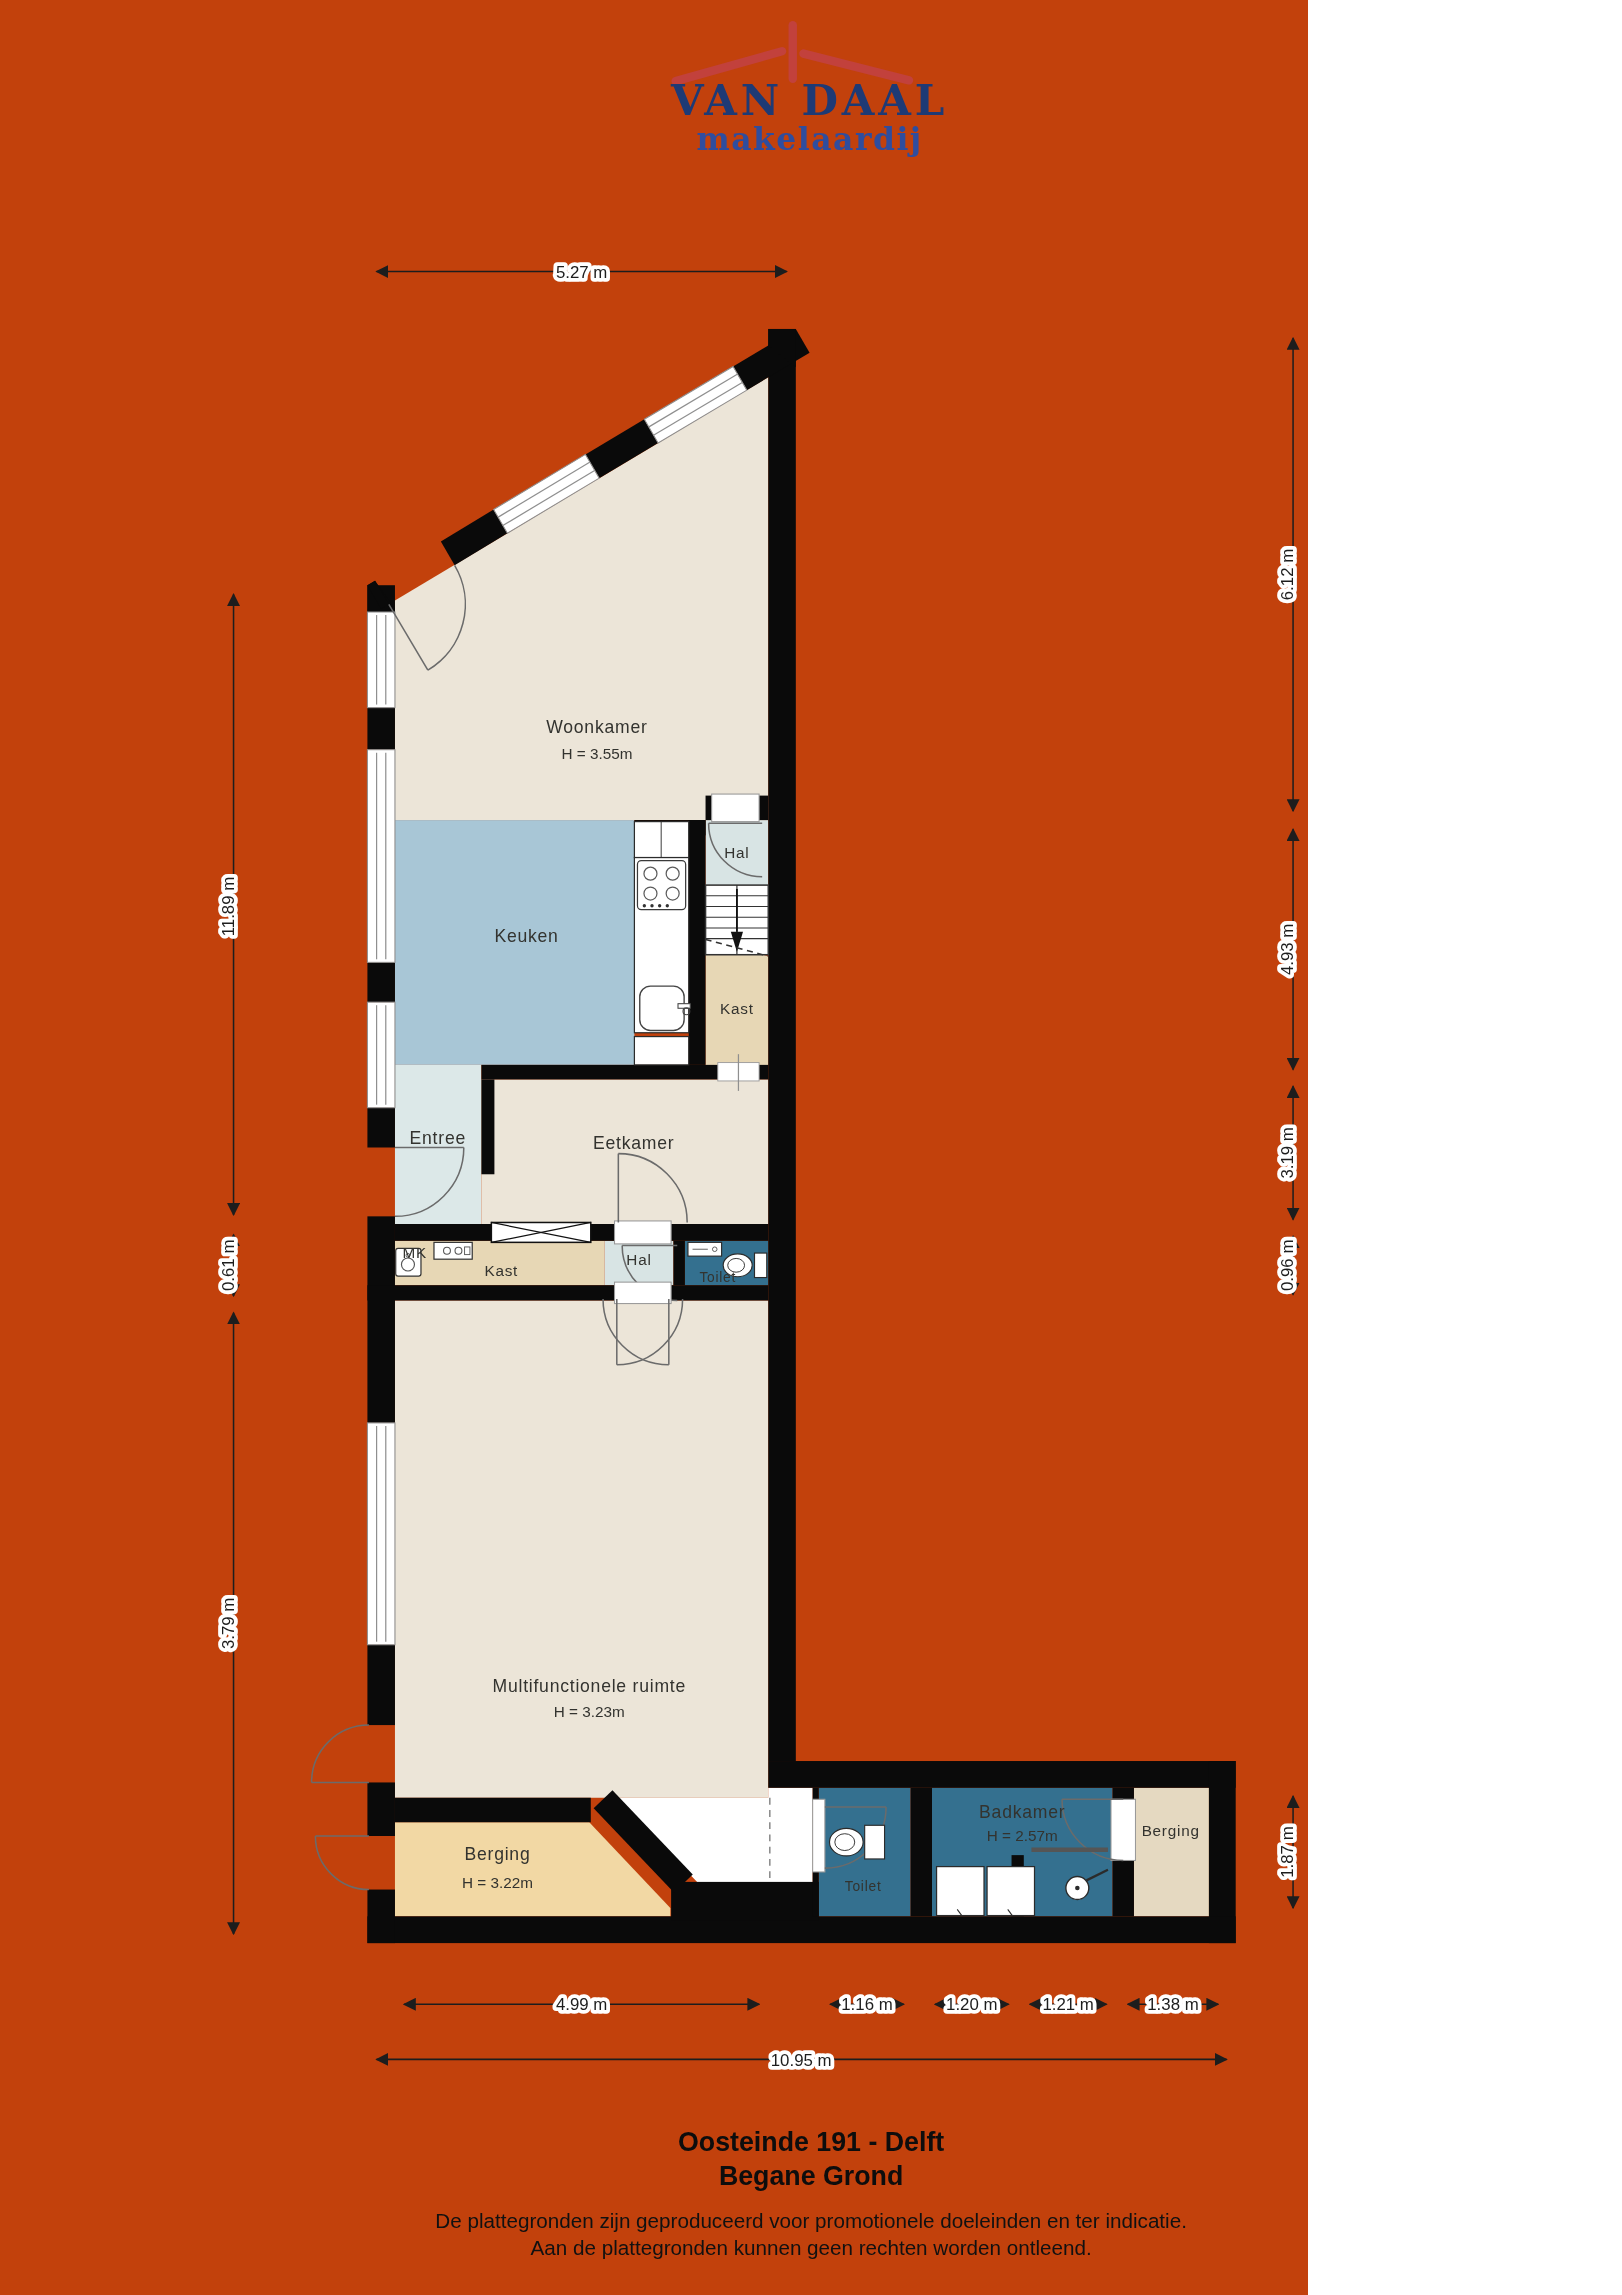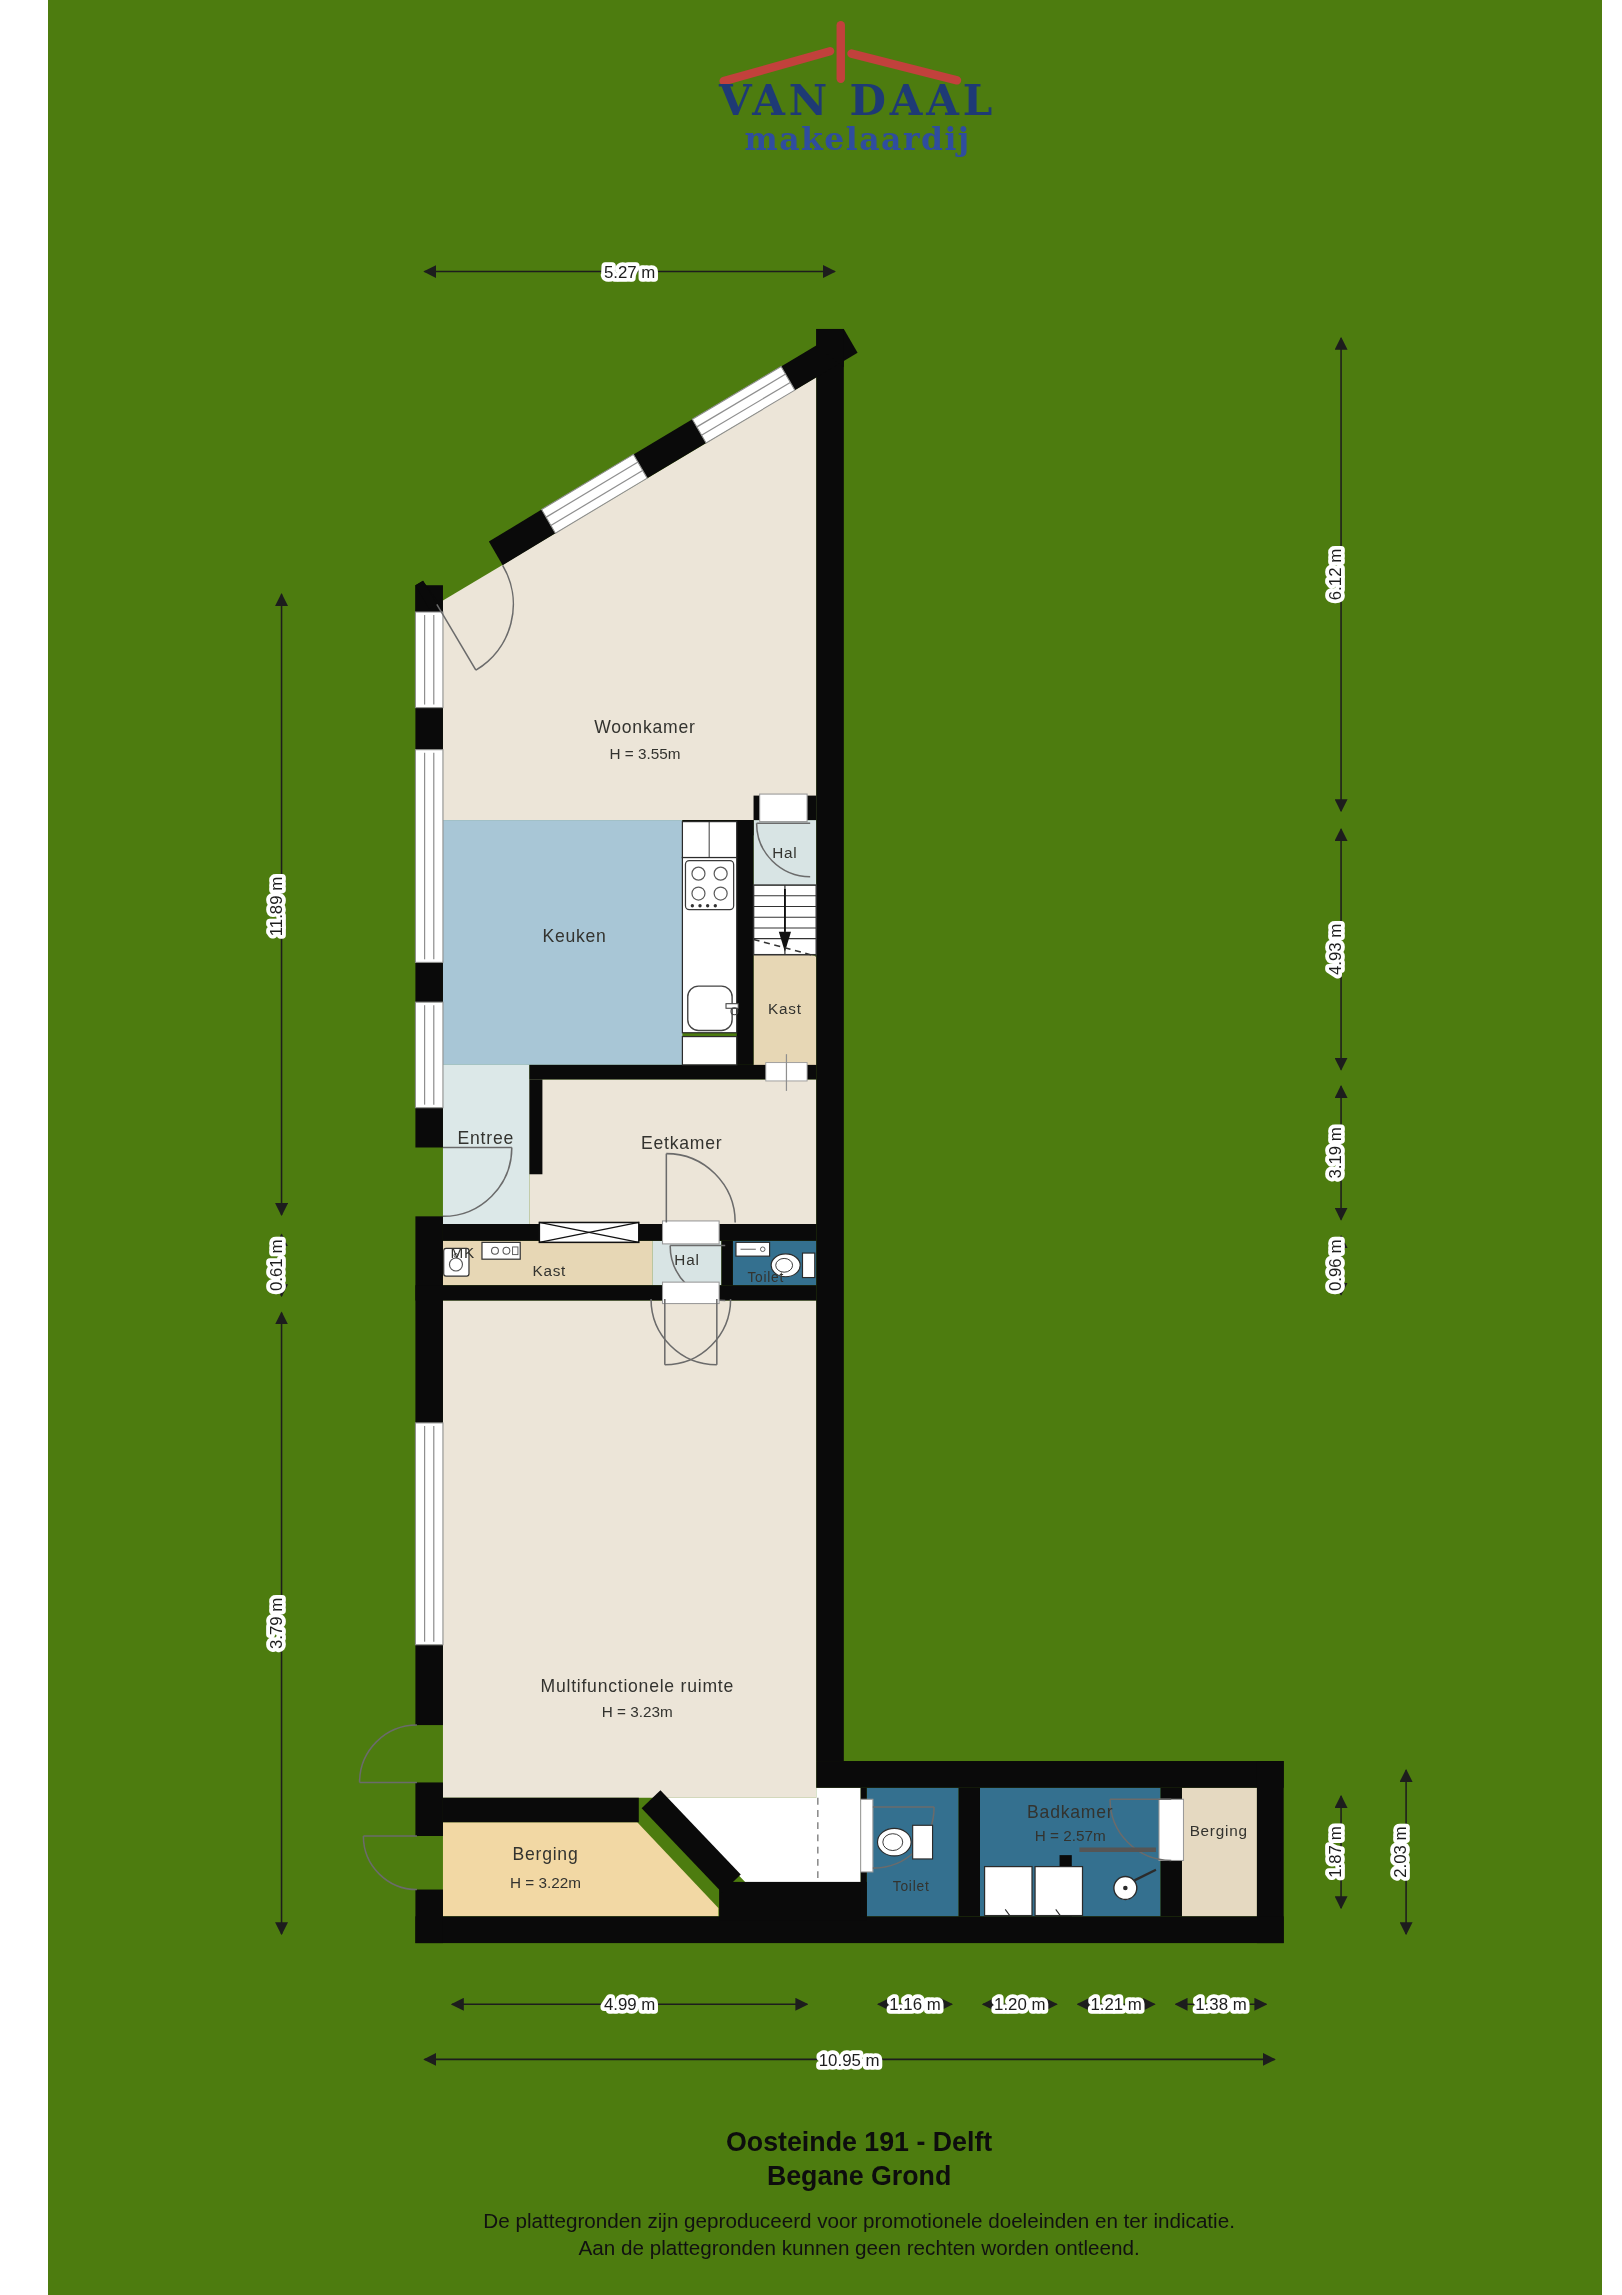--- a/index.html
+++ b/index.html
@@ -1,17 +1,17 @@
 <!DOCTYPE html>
 <html style="font-size:12.2px"><head>
 <meta charset="utf-8">
 <style>
   html,body{margin:0;padding:0;background:#ffffff;}
-  .page{position:relative;width:1554px;height:2295px;background:#4d7c0f;overflow:hidden;
-        font-family:"Liberation Sans",sans-serif;margin-left:48px;}
+  .page{position:relative;width:1308px;height:2295px;background:#c2410c;overflow:hidden;
+        font-family:"Liberation Sans",sans-serif;}
   svg{position:absolute;left:0;top:0;}
   .room-label{font-family:"Liberation Sans",sans-serif;font-size:23px;fill:#33332f;letter-spacing:1px;text-anchor:middle;}
   .room-sub{font-family:"Liberation Sans",sans-serif;font-size:20px;fill:#33332f;text-anchor:middle;}
   .room-label.small{font-size:20px;}
   .room-label.tiny{font-size:18px;}
   .dim-text{font-family:"Liberation Sans",sans-serif;font-size:22px;fill:#1d1d1d;text-anchor:middle;
             paint-order:stroke;stroke:#ffffff;stroke-width:10px;stroke-linejoin:round;}
   .dim-line{stroke:#1d1d1d;stroke-width:2;}
   .wall{fill:#0a0a0a;}
   .glass{stroke:#8f8f8f;stroke-width:1.6;}

